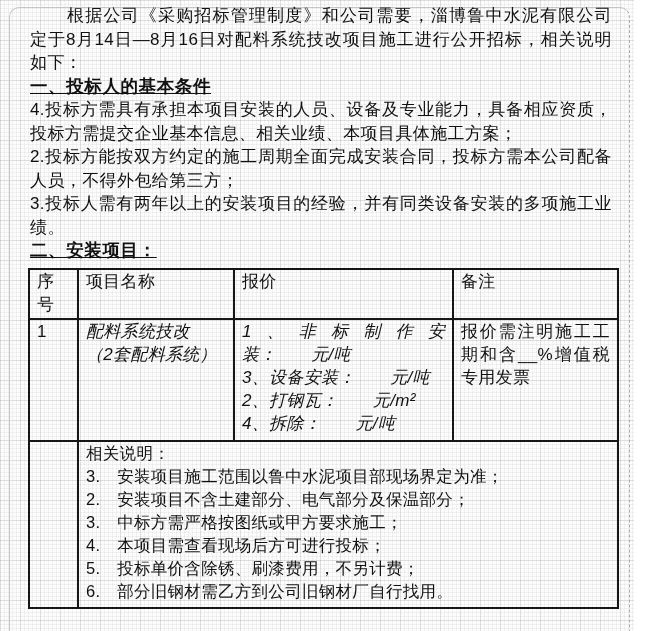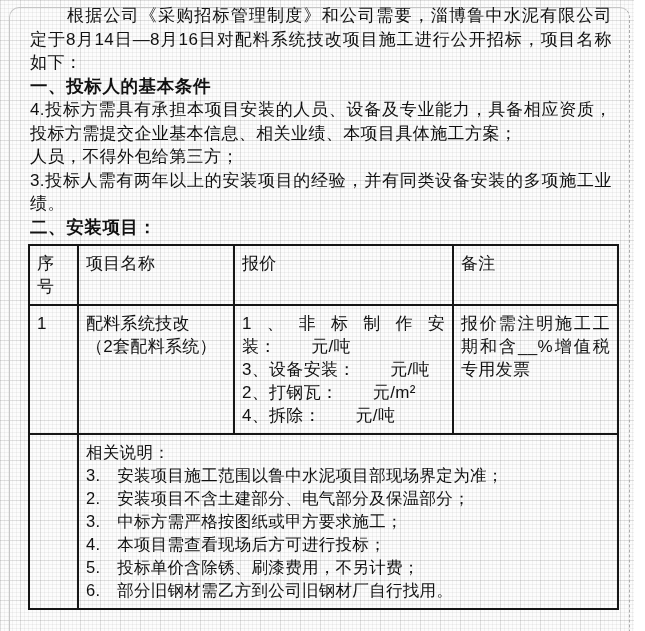--- a/index.html
+++ b/index.html
@@ -52,40 +52,41 @@
   .indent { text-indent: 37px; }
   .fill {
     text-align: justify;
     text-align-last: justify;
   }
   .heading {
     font-size: 17.5px;
     line-height: 23.5px;
     font-weight: 700;
     letter-spacing: 0.6px;
+    text-decoration: underline;
   }
   table.install {
     border-collapse: collapse;
     table-layout: fixed;
     width: 589px;
     margin-left: -2px;
     margin-top: 5px;
   }
   table.install td {
     border: 2px solid #161616;
     vertical-align: top;
-    padding: 6px 7px;
+    padding: 0 7px;
     font-size: 17px;
     line-height: 23px;
     letter-spacing: 0.3px;
   }
   tr.hdr    { height: 50px; }
   tr.r1     { height: 122px; }
   tr.rnotes { height: 167px; }
-  .cell-line { white-space: pre-wrap; }
+  .cell-line { white-space: pre-wrap; font-style: italic; }
   td.quote .fill { text-align: justify; text-align-last: justify; }
   td.remark { text-align: justify; border-radius: 10px; }
   td.notes-cell { padding-left: 12px; }
   .note-line {
     font-size: 16.5px;
     line-height: 23px;
     white-space: pre-wrap;
     letter-spacing: 0.3px;
   }
 </style>
@@ -93,31 +94,32 @@
 <body>
 
 <div class="canvas">
   <div class="right-strip"></div>
   <div class="page-border"></div>
 
   <div class="content">
 
     <div>
       <div class="line indent fill">根据公司《采购招标管理制度》和公司需要，淄博鲁中水泥有限公司</div>
-      <div class="line fill">定于8月14日—8月16日对配料系统技改项目施工进行公开招标，项目名称</div>
+      <div class="line fill">定于8月14日—8月16日对配料系统技改项目施工进行公开招标，相关说明</div>
       <div class="line">如下：</div>
     </div>
 
     <div class="heading">一、投标人的基本条件</div>
 
     <div>
       <div class="line fill">4.投标方需具有承担本项目安装的人员、设备及专业能力，具备相应资质，</div>
       <div class="line">投标方需提交企业基本信息、相关业绩、本项目具体施工方案；</div>
     </div>
     <div>
+      <div class="line fill">2.投标方能按双方约定的施工周期全面完成安装合同，投标方需本公司配备</div>
       <div class="line">人员，不得外包给第三方；</div>
     </div>
     <div>
       <div class="line fill">3.投标人需有两年以上的安装项目的经验，并有同类设备安装的多项施工业</div>
       <div class="line">绩。</div>
     </div>
 
     <div class="heading">二、安装项目：</div>
 
     <table class="install">

